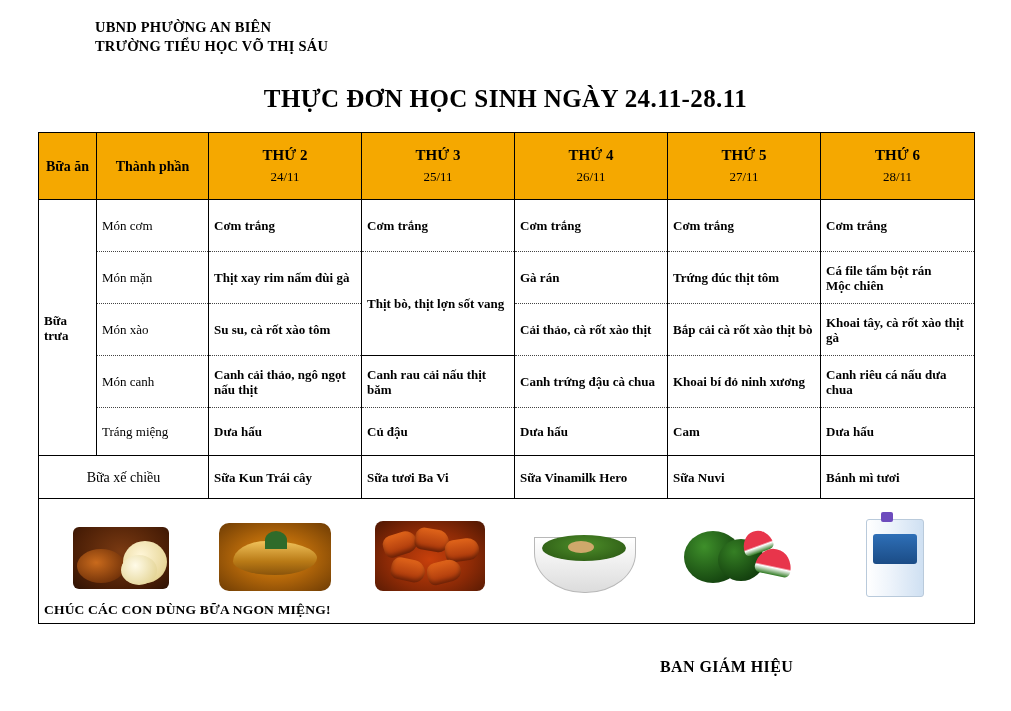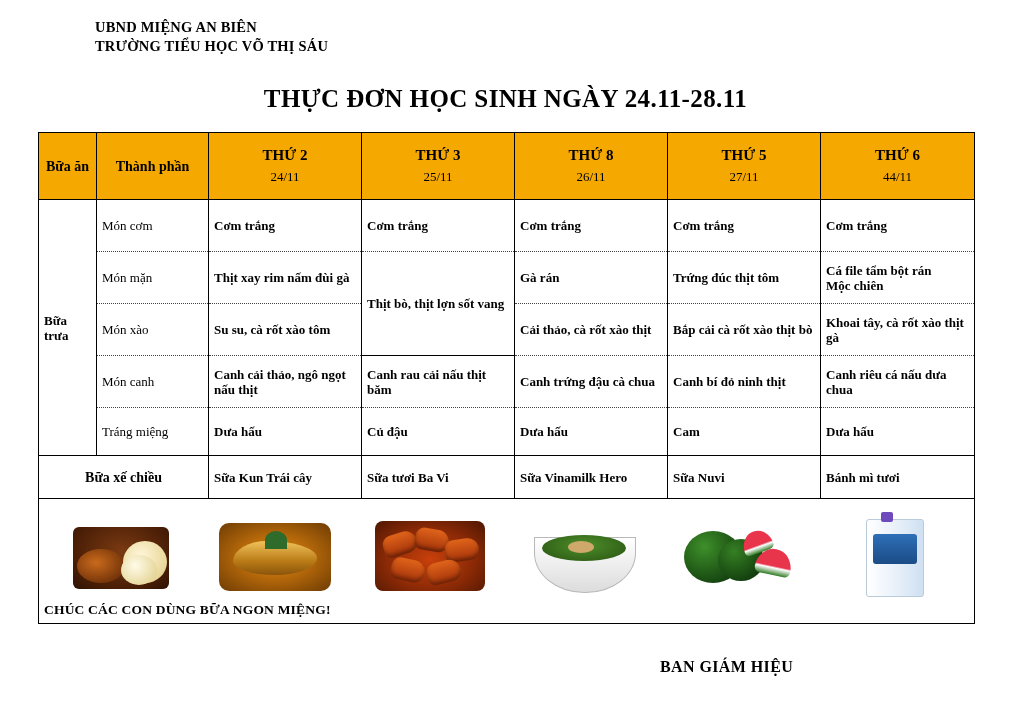--- a/index.html
+++ b/index.html
@@ -91,21 +91,21 @@
   }
   .dotted-t {
     border-top: 1px dotted #444 !important;
   }
   .xechieu td {
     height: 36px;
     font-size: 13.5px;
   }
   .xechieu .lbl {
     text-align: center;
-    font-weight: bold;
+    font-weight: normal;
     font-size: 14px;
   }
   .imgrow td {
     height: 118px;
     padding: 0;
   }
   .img-strip {
     display: flex;
     align-items: center;
     justify-content: space-around;
@@ -247,21 +247,21 @@
     content:""; position:absolute; left:14px; top:-8px; width:12px; height:10px;
     background:#6d4bbd; border-radius:2px;
   }
 </style>
 </head>
 <body>
 
 <div class="page">
 
   <div class="org">
-    <div>UBND MIỆNG AN BIÊN</div>
+    <div>UBND PHƯỜNG AN BIÊN</div>
     <div>TRƯỜNG TIỂU HỌC VÕ THỊ SÁU</div>
   </div>
 
   <div class="doc-title">THỰC ĐƠN HỌC SINH NGÀY 24.11-28.11</div>
 
   <table class="menu">
     <colgroup>
       <col style="width:58px">
       <col style="width:112px">
       <col style="width:153px">
@@ -280,30 +280,30 @@
         </td>
         <td>
           <div class="day">THỨ 2</div>
           <div class="date">24/11</div>
         </td>
         <td>
           <div class="day">THỨ 3</div>
           <div class="date">25/11</div>
         </td>
         <td>
-          <div class="day">THỨ 8</div>
+          <div class="day">THỨ 4</div>
           <div class="date">26/11</div>
         </td>
         <td>
           <div class="day">THỨ 5</div>
           <div class="date">27/11</div>
         </td>
         <td>
           <div class="day">THỨ 6</div>
-          <div class="date">44/11</div>
+          <div class="date">28/11</div>
         </td>
       </tr>
 
       <tr style="height:52px">
         <td rowspan="5" class="rowlabel">Bữa trưa</td>
         <td class="component dotted-b">Món cơm</td>
         <td class="cell dotted-b">Cơm trắng</td>
         <td class="cell dotted-b">Cơm trắng</td>
         <td class="cell dotted-b">Cơm trắng</td>
         <td class="cell dotted-b">Cơm trắng</td>
@@ -326,21 +326,21 @@
         <td class="cell dotted-b dotted-t">Cải thảo, cà rốt xào thịt</td>
         <td class="cell dotted-b dotted-t">Bắp cải cà rốt xào thịt bò</td>
         <td class="cell dotted-b dotted-t">Khoai tây, cà rốt xào thịt gà</td>
       </tr>
 
       <tr style="height:52px">
         <td class="component dotted-b dotted-t">Món canh</td>
         <td class="cell dotted-b dotted-t">Canh cải thảo, ngô ngọt nấu thịt</td>
         <td class="cell dotted-b dotted-t">Canh rau cải nấu thịt băm</td>
         <td class="cell dotted-b dotted-t">Canh trứng đậu cà chua</td>
-        <td class="cell dotted-b dotted-t">Canh bí đỏ ninh thịt</td>
+        <td class="cell dotted-b dotted-t">Khoai bí đỏ ninh xương</td>
         <td class="cell dotted-b dotted-t">Canh riêu cá nấu dưa chua</td>
       </tr>
 
       <tr style="height:48px">
         <td class="component dotted-t">Tráng miệng</td>
         <td class="cell dotted-t">Dưa hấu</td>
         <td class="cell dotted-t">Củ đậu</td>
         <td class="cell dotted-t">Dưa hấu</td>
         <td class="cell dotted-t">Cam</td>
         <td class="cell dotted-t">Dưa hấu</td>

